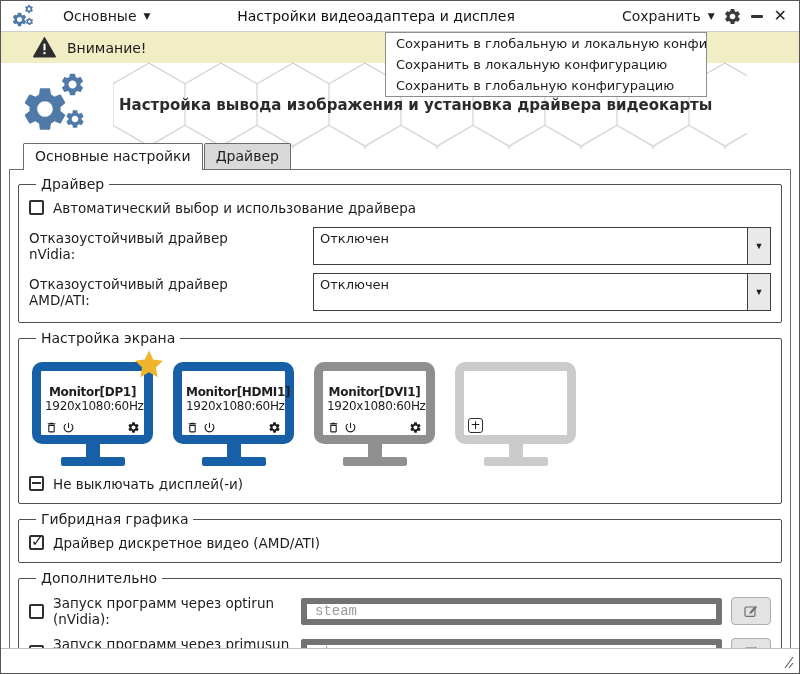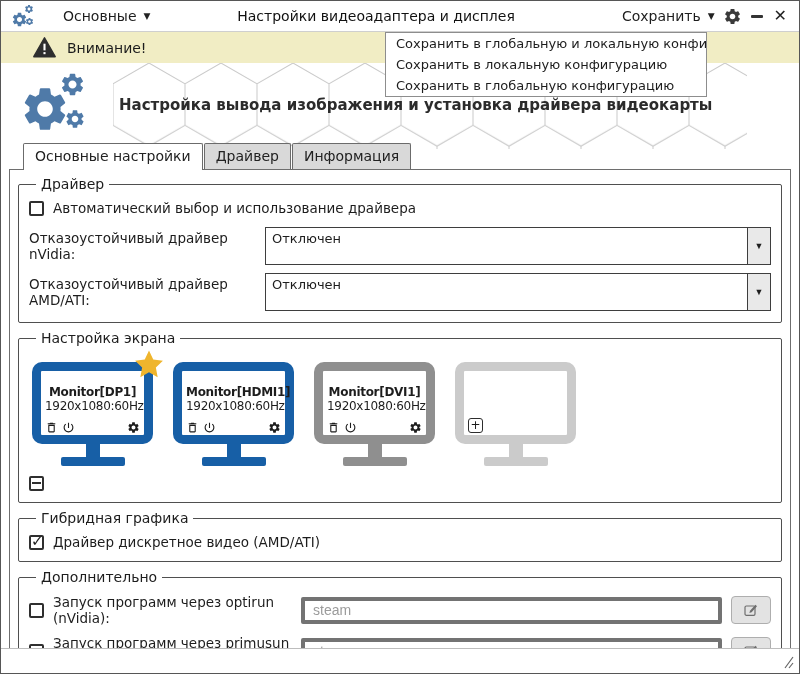--- a/index.html
+++ b/index.html
@@ -67,33 +67,33 @@
   
   .panel {
     margin:0 8px; border:1px solid #6e6e6e; background:#fff;
     padding:6px 5px 4px; height:480px; overflow:hidden;
   }
   fieldset {
     border:1px solid #4f4f4f; border-radius:2px; margin:0 3px 7px;
     padding:1px 10px 7px;
   }
   legend { font-size:14px; padding:0 5px; margin-left:7px; color:#1d1d1d; }
-  .row-cb { display:flex; align-items:flex-end; gap:9px; margin:7px 0 11px; }
+  .row-cb { display:flex; align-items:flex-start; gap:9px; margin:7px 0 11px; }
   .cb {
     width:15px; height:15px; border:2px solid #2f2f2f; border-radius:2px;
     background:#fff; position:relative; flex:none; cursor:pointer;
   }
   .cb--checked::after {
     content:"\2713"; position:absolute; left:0px; top:-5px; font-size:15px; font-weight:bold; color:#1c1c1c;
   }
   .cb--dash::after {
     content:""; position:absolute; left:1px; right:1px; top:4px; height:2px; background:#2f2f2f;
   }
   .cb-label { font-size:13.5px; }
-  .row-combo { display:flex; align-items:center; margin:0 0 8px; }
+  .row-combo { display:flex; align-items:center; margin:0 0 8px;gap:48px; }
   .fld-label { width:236px; flex:none; font-size:13.5px; }
   .combo {
     flex:1; height:38px; border:1px solid #3e3e3e; background:#fff; display:flex; cursor:pointer;
   }
   .combo-value { flex:1; font-size:13px; padding:3px 0 0 6px; white-space:nowrap; overflow:hidden; }
   .combo-btn {
     width:23px; flex:none; border:none; border-left:1px solid #3e3e3e; background:#e9e9e9;
     font-size:9px; color:#1f1f1f; cursor:pointer;
   }
   
@@ -118,22 +118,22 @@
   .star { position:absolute; top:-14px; right:-13px; width:34px; height:33px; z-index:3; }
   .add-box {
     position:absolute; left:4px; bottom:2px; width:15px; height:15px;
     border:1px solid #2d2d2d; border-radius:3px; font-size:12px; line-height:13px;
     text-align:center; color:#1c1c1c; cursor:pointer; background:#fff;
   }
   
   .x-row { display:flex; align-items:center; margin:8px 0 9px; }
   .x-lbl-wrap { width:272px; flex:none; display:flex; align-items:center; gap:9px; }
   .x-input {
-    flex:1; height:27px; border:4px solid #737373; border-radius:2px;
-    font-size:14px; padding:0 8px; color:#222; font-family:Liberation Sans, sans-serif; min-width:0;
+    flex:1; height:27px; border:6px solid #737373; border-radius:2px;
+    font-size:14px; padding:0 8px; color:#222; font-family:Liberation Mono, monospace; min-width:0;
   }
   .x-input::placeholder { color:#9b9b9b; }
   .edit-btn {
     width:40px; height:28px; margin-left:9px; flex:none;
     background:#e3e3e3; border:1px solid #aeaeae; border-radius:4px;
     display:flex; align-items:center; justify-content:center; color:#6f6f6f; cursor:pointer;
   }
   .edit-btn svg { width:16px; height:16px; }
   
   .statusbar {
@@ -230,21 +230,20 @@
       <use href="#sym-gear" x="0" y="12" width="52" height="52"></use>
       <use href="#sym-gear" x="40" y="0" width="27" height="27"></use>
       <use href="#sym-gear" x="45" y="37" width="22" height="22"></use>
     </svg>
     <div class="hero-subtitle">Настройка вывода изображения и установка драйвера видеокарты</div>
   </div>
 
   <div class="tabs">
     <div class="tab tab--active">Основные настройки</div>
     <div class="tab">Драйвер</div>
-    <div class="tab">Информация</div>
   </div>
 
   <div class="panel">
 
     <fieldset>
       <legend>Драйвер</legend>
       <div class="row-cb">
         <span class="cb"></span>
         <span class="cb-label">Автоматический выбор и использование драйвера</span>
       </div>
@@ -335,20 +334,21 @@
           <div class="mon-screen">
             <div class="add-box">+</div>
           </div>
           <div class="mon-neck"></div>
           <div class="mon-base"></div>
         </div>
 
       </div>
       <div class="row-cb" style="margin:10px 0 4px">
         <span class="cb cb--dash"></span>
+        <span class="cb-label">Не выключать дисплей(-и)</span>
       </div>
     </fieldset>
 
     <fieldset>
       <legend>Гибридная графика</legend>
       <div class="row-cb" style="margin:7px 0 4px">
         <span class="cb cb--checked"></span>
         <span class="cb-label">Драйвер дискретное видео (AMD/ATI)</span>
       </div>
     </fieldset>

